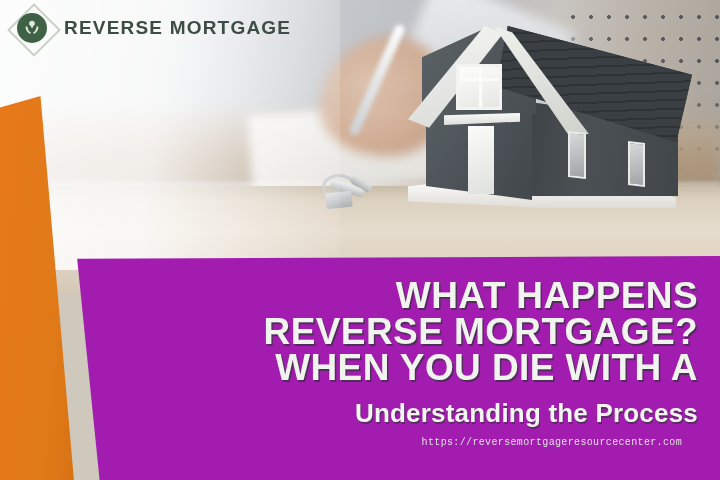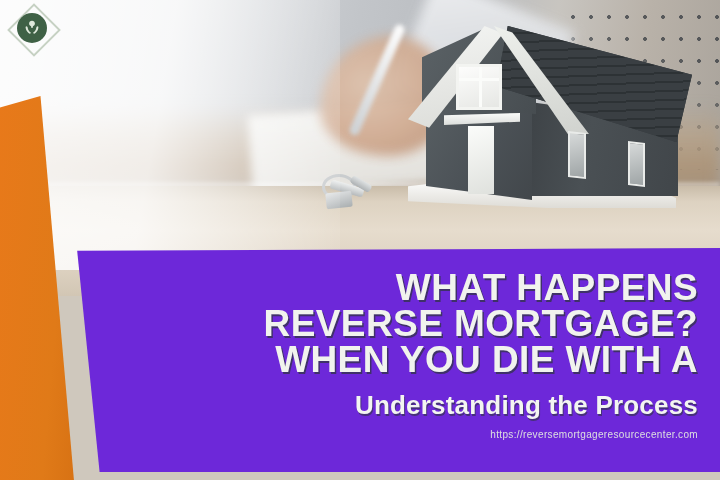--- a/index.html
+++ b/index.html
@@ -229,22 +229,22 @@
     position: absolute;
     left: 0; top: 96px; width: 88px; height: 384px;
     background: linear-gradient(95deg,#e8791a 0%,#e07a18 62%,#d46f12 100%);
     clip-path: polygon(0% 3%, 46% 0%, 84% 100%, 0% 100%);
     box-shadow: 2px 0 5px rgba(120,70,10,0.20);
   }
 
   
   .green-panel {
     position: absolute;
-    left: 60px; top: 248px; width: 660px; height: 224px;
-    background: #6d28d9;
+    left: 60px; top: 256px; width: 660px; height: 224px;
+    background: #a21caf;
     clip-path: polygon(2.6% 1.2%, 100% 0%, 100% 100%, 6.0% 100%);
     box-shadow: -2px -2px 6px rgba(60,50,40,0.18);
   }
   .panel-inner {
     position: absolute;
     left: 0; top: 0; right: 0; bottom: 0;
     padding: 22px 22px 12px 118px;
     box-sizing: border-box;
     text-align: right;
   }
@@ -269,25 +269,25 @@
     font-family: "Liberation Sans", sans-serif;
     font-weight: 700;
     font-size: 26px;
     color: #f3f5f1;
     margin: 12px 0 8px 0;
     letter-spacing: 0.2px;
     text-shadow: 1px 1.5px 0 rgba(38,54,44,0.55);
     white-space: nowrap;
   }
   .url {
-    font-family: Liberation Sans, sans-serif;
+    font-family: Liberation Mono, monospace;
     font-size: 10px;
     color: #e3e8e0;
     letter-spacing: 0.35px;
-    margin: 7px 0 0 0;
+    margin: 7px 16px 0 0;
     opacity: 0.95;
     white-space: nowrap;
   }
 
   
   .logo-lockup {
     position: absolute;
     left: 10px; top: 6px;
     display: flex;
     align-items: center;
@@ -377,20 +377,21 @@
       <div class="logo-diamond"></div>
       <div class="logo-circle">
         <svg width="20" height="20" viewBox="0 0 24 24" aria-hidden="true">
           <path d="M12 3.4c2.0 0 3.5 1.5 3.5 3.3 0 1.5-1.0 2.7-2.4 3.1v2.0h-2.2v-2.0C9.5 9.4 8.5 8.2 8.5 6.7 8.5 4.9 10.0 3.4 12 3.4z" fill="#dfe9dc"></path>
           <path d="M5.2 10.0c1.0 0 1.6 0.9 1.7 1.9 0.2 2.2 1.6 4.3 3.6 5.3l-0.7 1.9C7.0 17.9 4.9 15.2 4.4 12.0c-0.2-1.1 0.1-2.0 0.8-2.0z" fill="#dfe9dc"></path>
           <path d="M18.8 10.0c-1.0 0-1.6 0.9-1.7 1.9-0.2 2.2-1.6 4.3-3.6 5.3l0.7 1.9c2.8-1.2 4.9-3.9 5.4-7.1 0.2-1.1-0.1-2.0-0.8-2.0z" fill="#dfe9dc"></path>
         </svg>
       </div>
     </div>
     <div class="logo-wordmark">
+      <span class="logo-line l1">REVERSE MORTGAGE</span>
     </div>
   </div>
 
   <div class="green-panel">
     <div class="panel-inner">
       <h1 class="headline l1">WHAT HAPPENS</h1>
       <h1 class="headline l3">REVERSE MORTGAGE?</h1>
       <h1 class="headline l2">WHEN YOU DIE WITH A</h1>
       <p class="subhead">Understanding the Process</p>
       <p class="url">https://reversemortgageresourcecenter.com</p>

